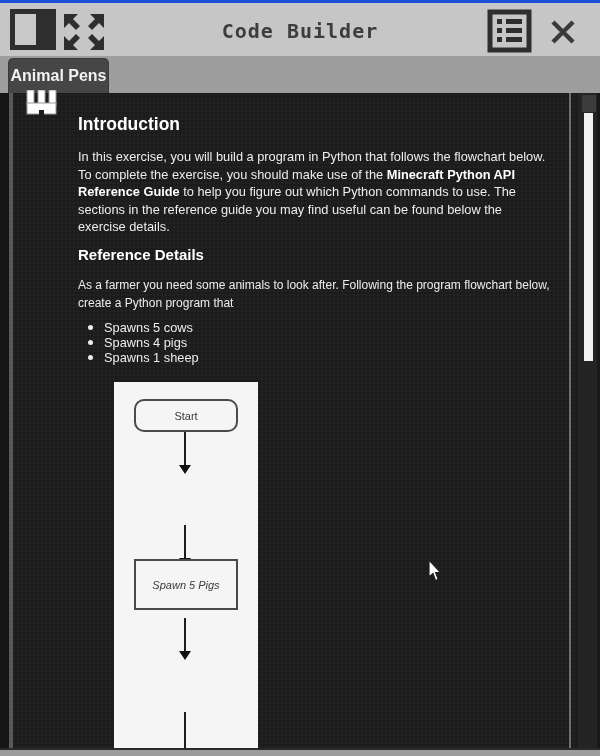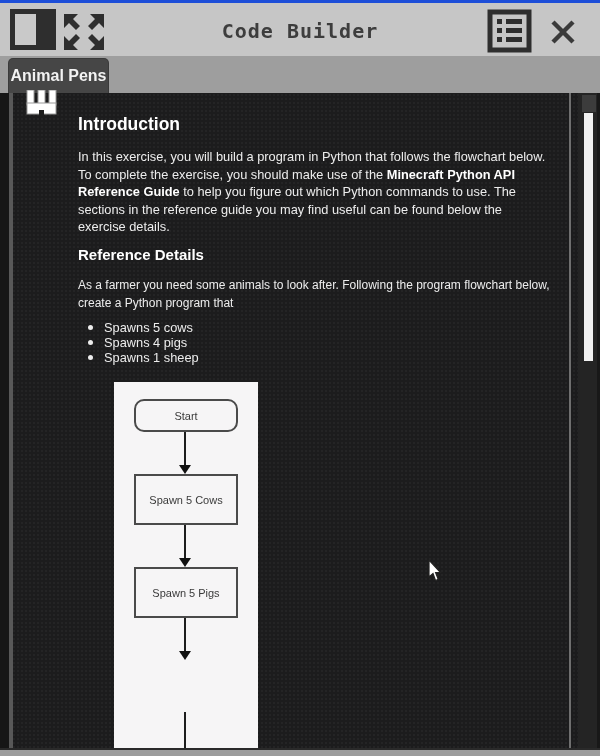--- a/index.html
+++ b/index.html
@@ -151,25 +151,24 @@
     <li><span class="dot"></span><span>Spawns 5 cows</span></li>
     <li><span class="dot"></span><span>Spawns 4 pigs</span></li>
     <li><span class="dot"></span><span>Spawns 1 sheep</span></li>
   </ul>
 
   <div class="flowpanel">
     <div class="fnode rounded" style="top:17px;height:29px;">Start</div>
     <div class="fline" style="top:50px;height:33px;"></div>
     <div class="fhead" style="top:83px;"></div>
 
-    <div class="fnode" style="top:92px;height:47px;">Spawn 5 Cows</div>
     <div class="fline" style="top:143px;height:33px;"></div>
     <div class="fhead" style="top:176px;"></div>
 
-    <div class="fnode" style="top:185px;height:47px;">Spawn 5 Pigs</div>
+    <div class="fnode" style="top:177px;height:47px;font-style:italic;">Spawn 5 Pigs</div>
     <div class="fline" style="top:236px;height:33px;"></div>
     <div class="fhead" style="top:269px;"></div>
 
     <div class="fline" style="top:330px;height:36px;"></div>
   </div>
 
   <div class="divider-right"></div>
   <div class="scroll-track"></div>
   <div class="scroll-cap"></div>
   <div class="scroll-thumb"></div>

